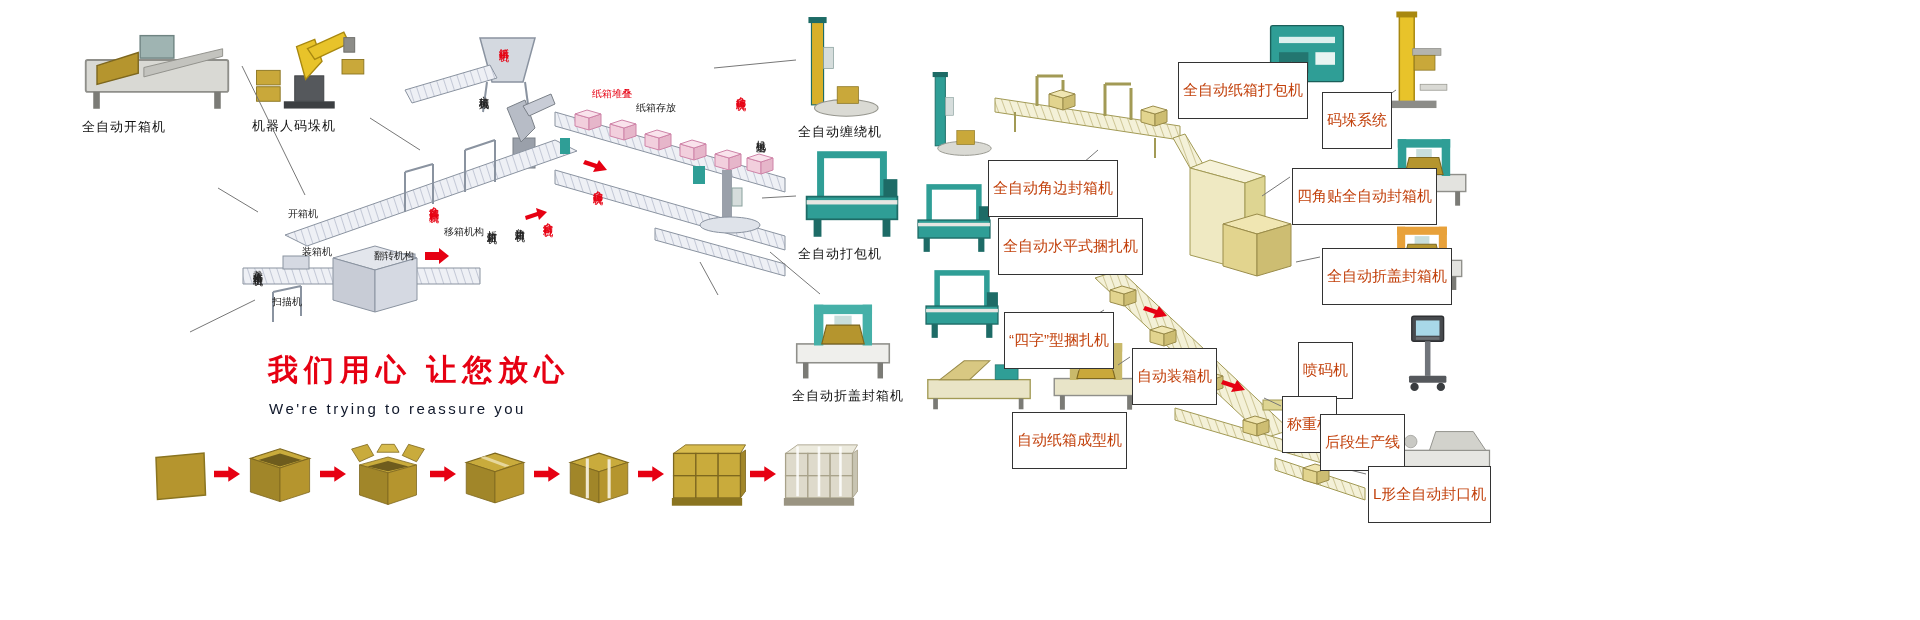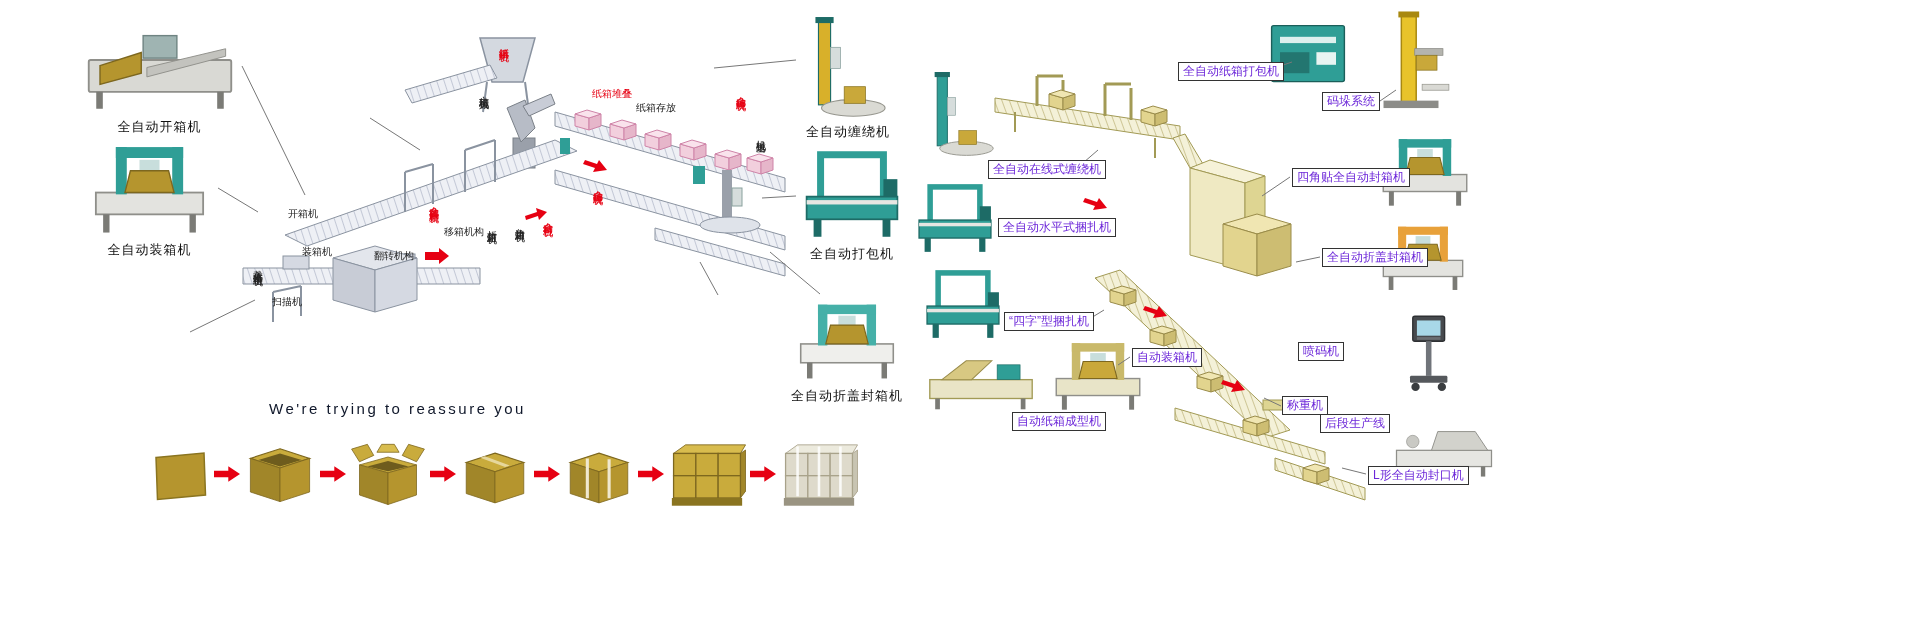--- a/index.html
+++ b/index.html
@@ -1,22 +1,22 @@
 <!DOCTYPE html>
 <html><head>
 <meta charset="utf-8">
 <style>
   *{margin:0;padding:0;box-sizing:border-box}
   html,body{background:#fff}
   body{font-family:"Liberation Sans",sans-serif;color:#111}
   #banner{position:relative;width:1920px;height:620px;background:#fff;overflow:hidden}
-  .ph{position:absolute;display:flex;flex-direction:column;align-items:center;gap:3px}
+  .ph{position:absolute;display:flex;flex-direction:column;align-items:flex-start;gap:3px}
   .ph svg{display:block}
   .cap{font-size:13px;color:#111;white-space:nowrap;letter-spacing:1px}
-  .tag{position:absolute;font-size:12px;color:#6d28d9;background:#fff;border:1px solid #333;padding:1px 4px;white-space:nowrap;line-height:1.25;z-index:5}
+  .tag{position:absolute;font-size:15px;color:#c2410c;background:#fff;border:1px solid #333;padding:18px 4px;white-space:nowrap;line-height:1.25;z-index:5}
   .lbl{position:absolute;font-size:10px;color:#222;white-space:nowrap;line-height:1.15;z-index:4}
   .lbl.red{color:#e60012}
   .lbl.vert{writing-mode:vertical-rl;letter-spacing:1px}
   .slogan-cn{position:absolute;left:268px;top:350px;font-size:30px;font-weight:700;color:#e60012;letter-spacing:6px;z-index:6}
   .slogan-en{position:absolute;left:269px;top:400px;font-size:15px;font-weight:400;color:#0f172a;letter-spacing:2.5px;z-index:6}
   .seq{position:absolute;left:150px;top:418px;height:92px;display:flex;align-items:flex-end;gap:4px;z-index:6}
   .seq svg{display:block}
   .arrow{margin-bottom:26px}
   .scene{position:absolute;z-index:1}
   .overlay{position:absolute;left:0;top:0;z-index:2;pointer-events:none}
@@ -246,25 +246,25 @@
         <path d="M1130,357 L1118,365"></path>
     </g>
   </svg>
 
   <figure class="ph" style="left:82px;top:20px;width:155px">
     <svg width="150" height="95" viewBox="0 0 160 100" style="--accent:#9fb4b2">
         <use href="#sym-opener"></use>
       </svg>
     <figcaption class="cap">全自动开箱机</figcaption>
   </figure>
-  <figure class="ph" style="left:82px;top:138px;width:135px">
-    <svg width="125" height="100" viewBox="0 0 130 110">
-        <use href="#sym-sealer"></use>
-      </svg>
-    <figcaption class="cap">全自动装箱机</figcaption>
+  <figure class="ph" style="left:252px;top:14px;width:130px">
+    <svg width="120" height="100" viewBox="0 0 130 110">
+        <use href="#sym-robot"></use>
+      </svg>
+    <figcaption class="cap">机器人码垛机</figcaption>
   </figure>
 
   <figure class="ph" style="left:798px;top:14px;width:100px">
     <svg width="86" height="106" viewBox="0 0 110 140" style="--body:#d8b02a">
         <use href="#sym-wrapper"></use>
       </svg>
     <figcaption class="cap">全自动缠绕机</figcaption>
   </figure>
   <figure class="ph" style="left:798px;top:146px;width:108px">
     <svg width="108" height="96" viewBox="0 0 120 110">
@@ -330,21 +330,21 @@
       </svg>
   </figure>
   <figure class="ph" style="left:1392px;top:420px;width:104px">
     <svg width="100" height="60" viewBox="0 0 160 95">
         <use href="#sym-lsealer"></use>
       </svg>
   </figure>
 
   <span class="tag" style="left:1178px;top:62px">全自动纸箱打包机</span>
   <span class="tag" style="left:1322px;top:92px">码垛系统</span>
-  <span class="tag" style="left:988px;top:160px">全自动在线式缠绕机</span>
+  <span class="tag" style="left:988px;top:160px">全自动角边封箱机</span>
   <span class="tag" style="left:998px;top:218px">全自动水平式捆扎机</span>
   <span class="tag" style="left:1292px;top:168px">四角贴全自动封箱机</span>
   <span class="tag" style="left:1322px;top:248px">全自动折盖封箱机</span>
   <span class="tag" style="left:1004px;top:312px">“四字”型捆扎机</span>
   <span class="tag" style="left:1132px;top:348px">自动装箱机</span>
   <span class="tag" style="left:1298px;top:342px">喷码机</span>
   <span class="tag" style="left:1012px;top:412px">自动纸箱成型机</span>
   <span class="tag" style="left:1282px;top:396px">称重机</span>
   <span class="tag" style="left:1320px;top:414px">后段生产线</span>
   <span class="tag" style="left:1368px;top:466px">L形全自动封口机</span>
@@ -360,20 +360,21 @@
   <span class="lbl red vert" style="left:428px;top:198px">全自动条码标贴机</span>
   <span class="lbl" style="left:374px;top:250px">翻转机构</span>
   <span class="lbl" style="left:444px;top:226px">移箱机构</span>
   <span class="lbl vert" style="left:486px;top:222px">折盖封箱机</span>
   <span class="lbl vert" style="left:514px;top:220px">角边封箱机</span>
   <span class="lbl red vert" style="left:542px;top:214px">全自动打包机</span>
   <span class="lbl vert" style="left:252px;top:262px">载入皮带输送机</span>
   <span class="lbl" style="left:272px;top:296px">扫描机</span>
   <span class="lbl red vert" style="left:592px;top:182px">全自动缠绕机</span>
 
+  <div class="slogan-cn">我们用心 让您放心</div>
   <div class="slogan-en">We're trying to reassure you</div>
 
   <div class="seq">
     <svg width="60" height="66" viewBox="0 0 80 80">
       <polygon points="8,14 72,8 74,64 10,70" fill="#b5952e" stroke="#8a7420" stroke-width="2"></polygon>
     </svg>
     <svg class="arrow" width="26" height="20" viewBox="0 0 40 26">
         <polygon points="0,8 22,8 22,1 40,13 22,25 22,18 0,18" fill="#e60012"></polygon>
       </svg>
     <svg width="72" height="68" viewBox="0 0 90 84">

